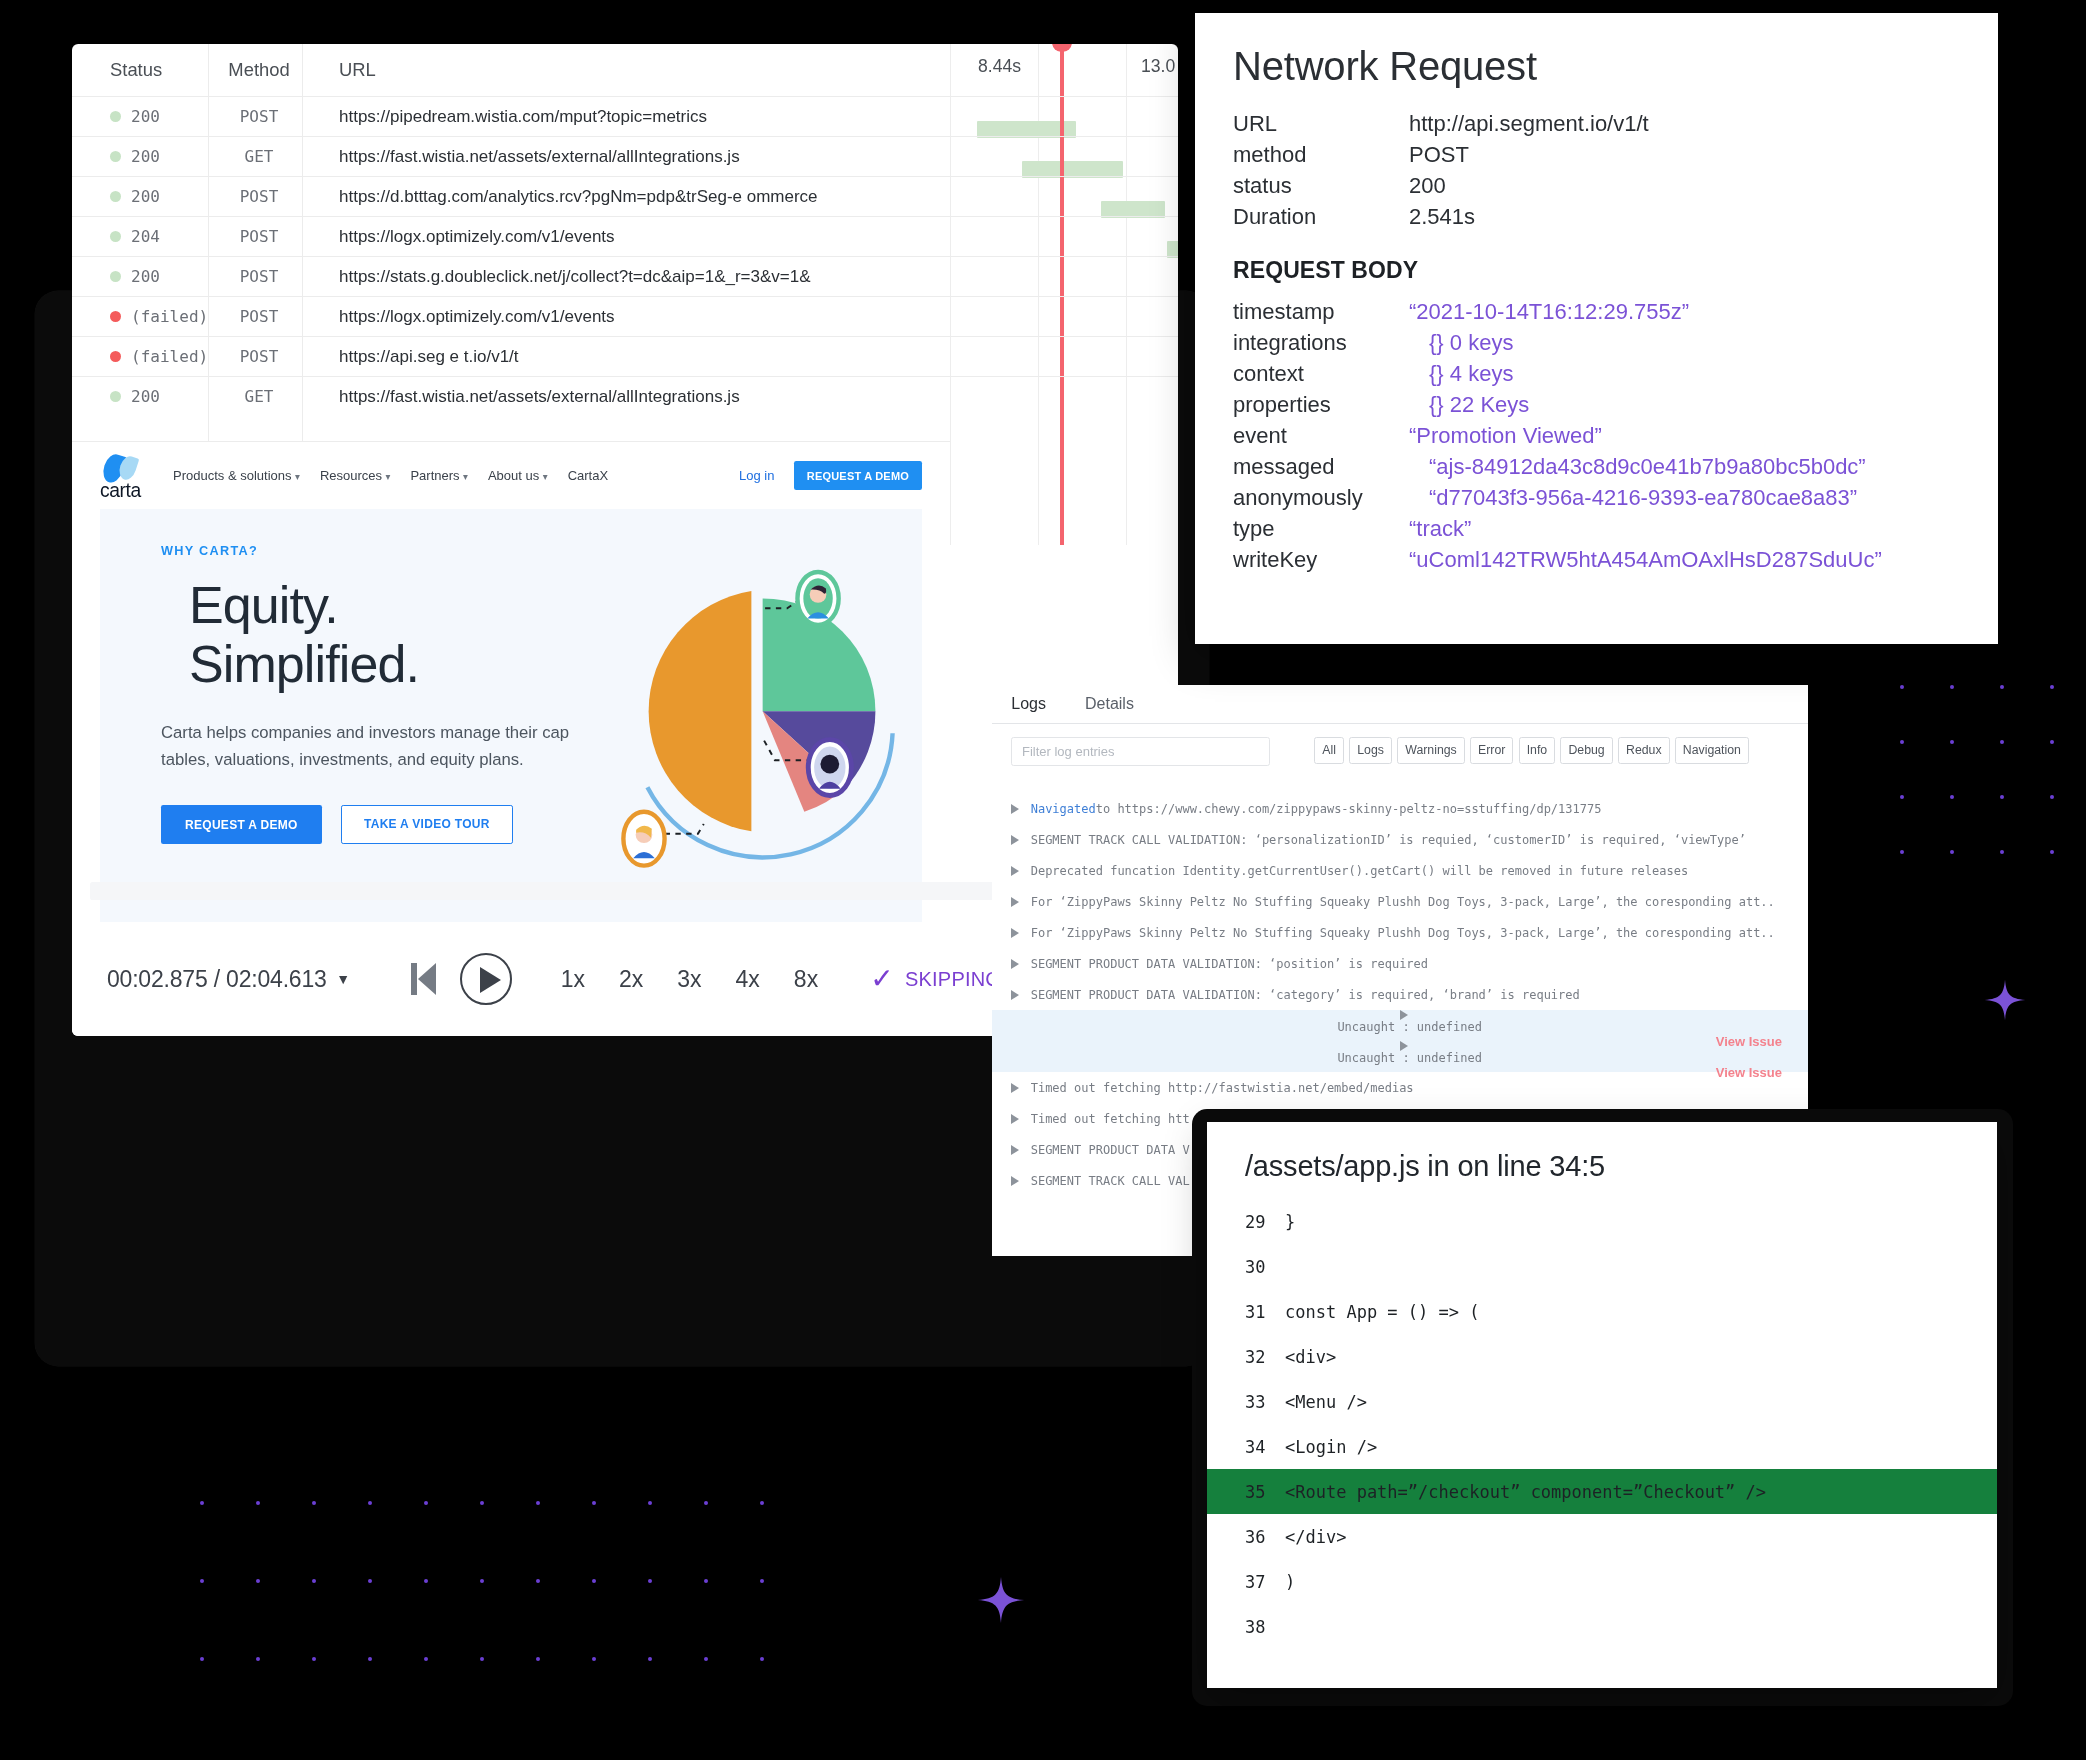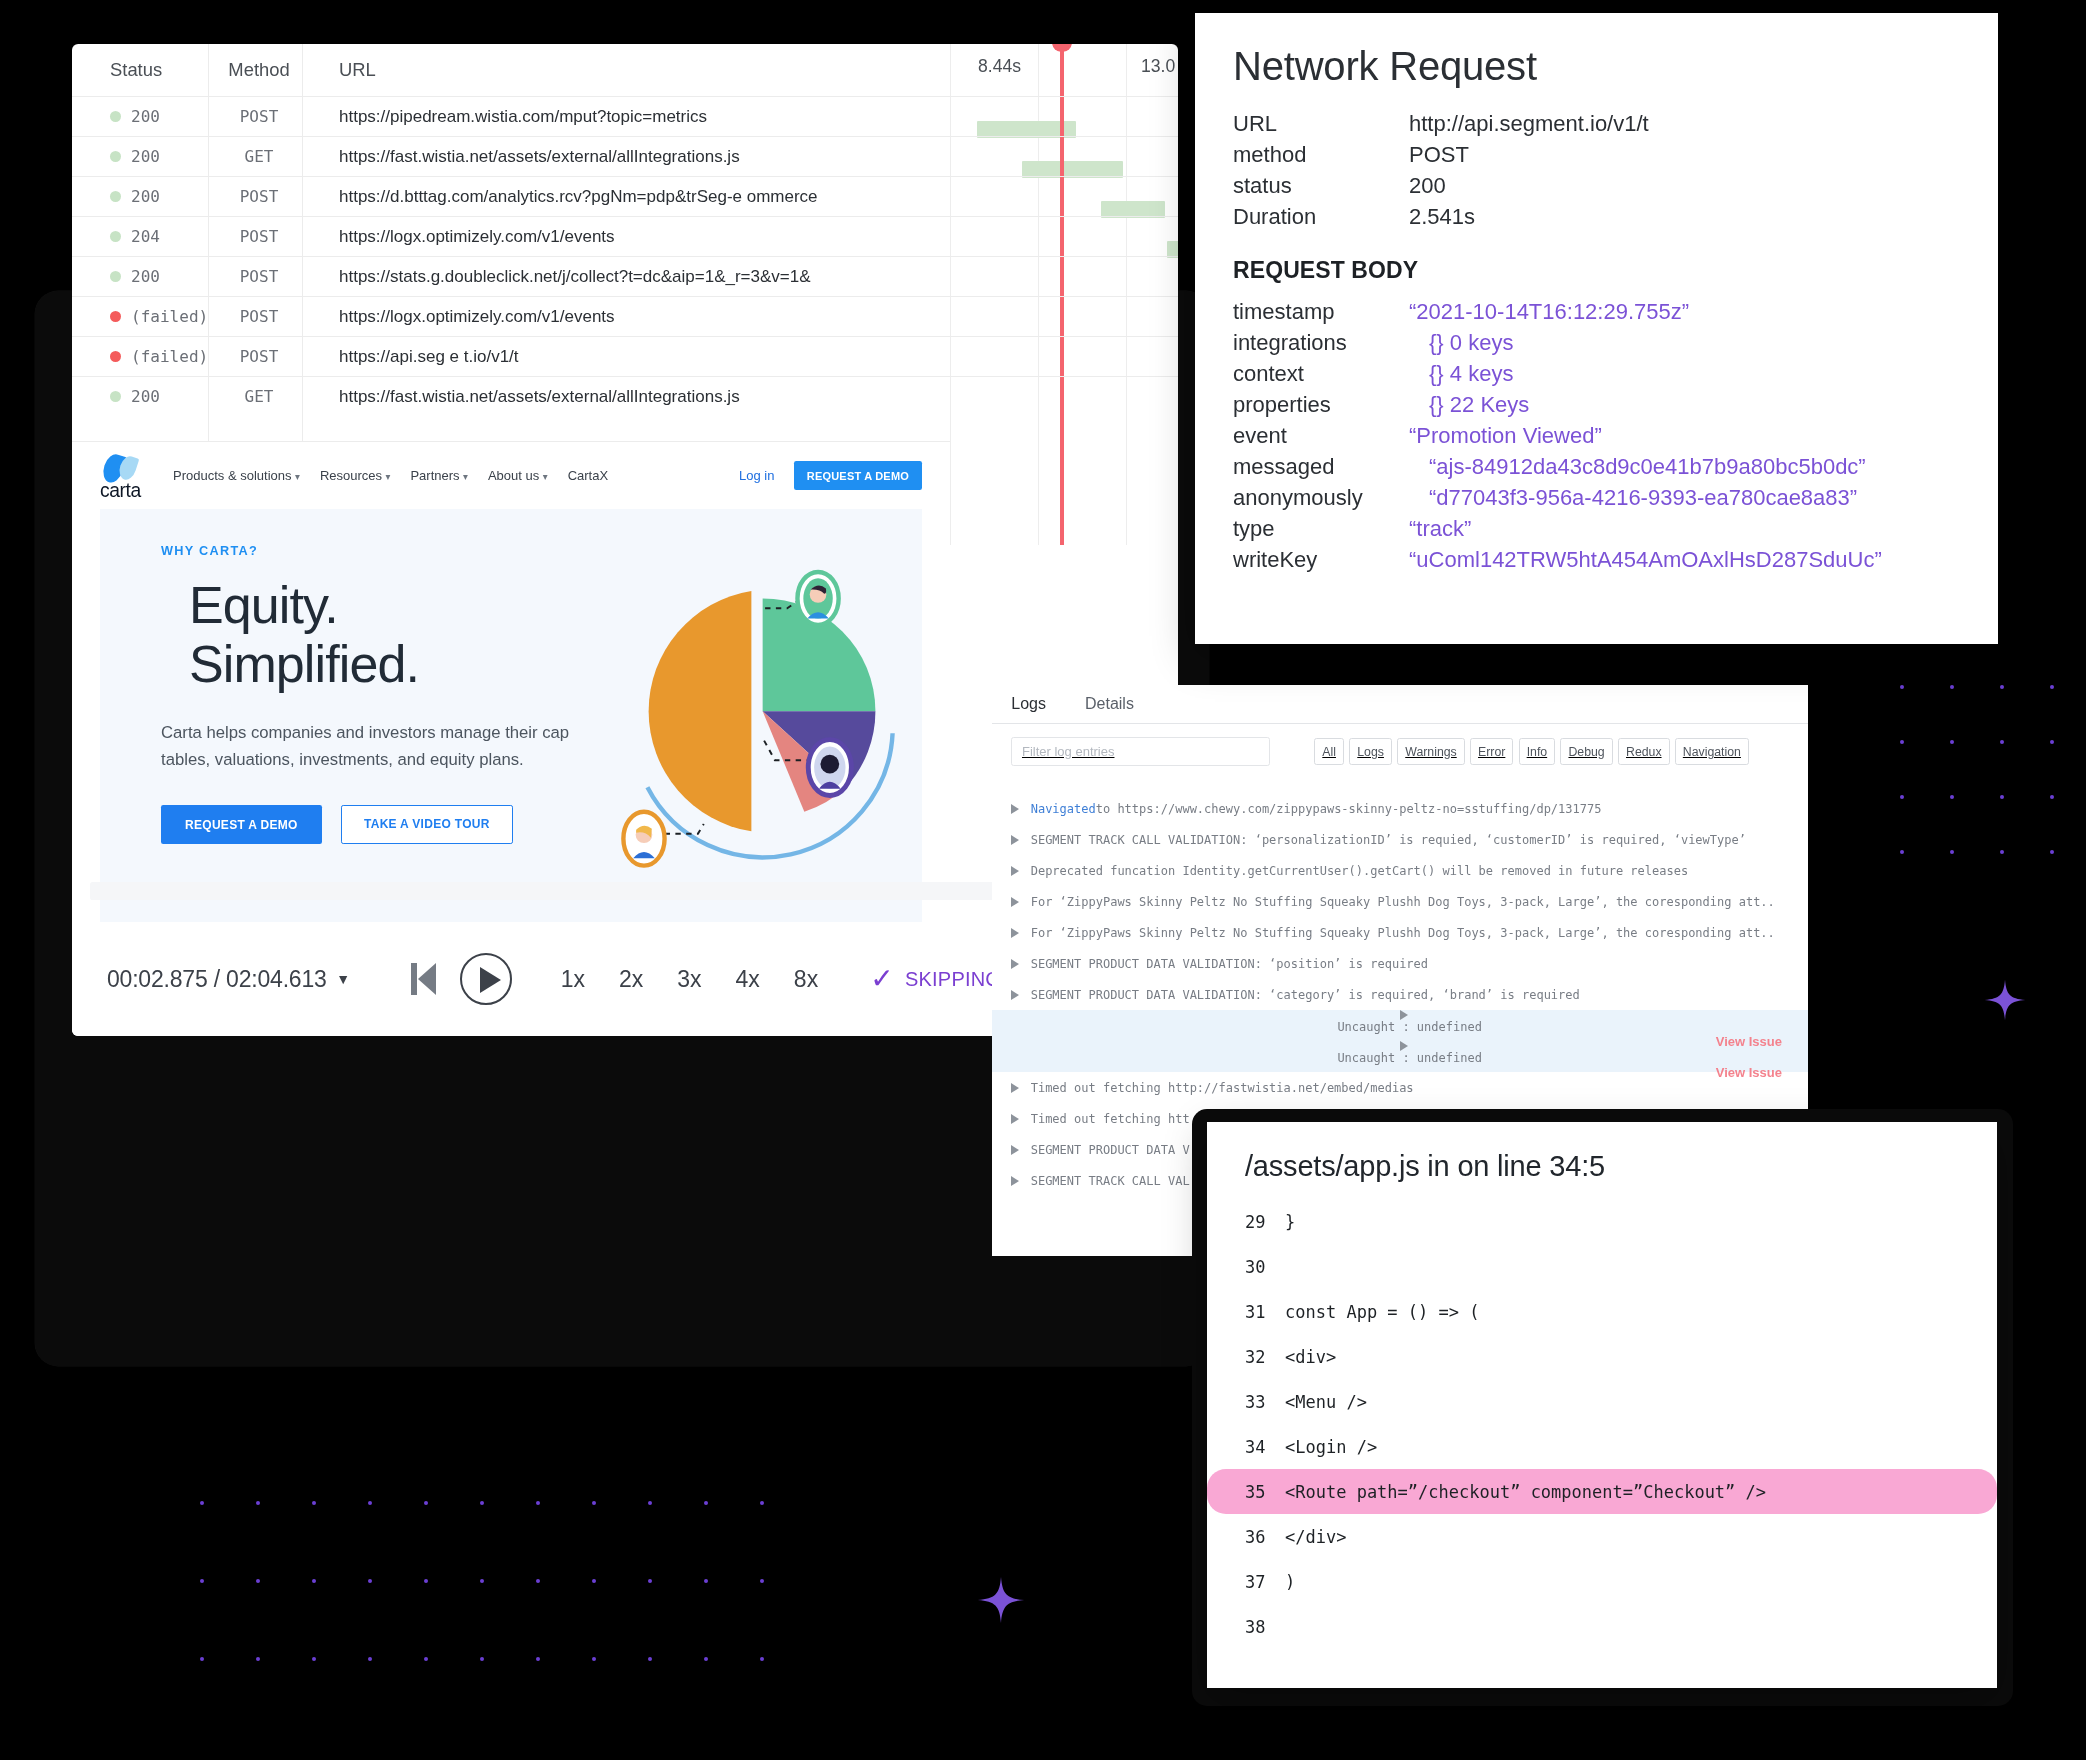--- a/index.html
+++ b/index.html
@@ -101,21 +101,21 @@
   .skip .check { font-size:28px; line-height:1; color:#7b3fd1; }
   .skip .skiptxt { font-size:20px; letter-spacing:0.2px; }
   #playerbar .fadeout { position:absolute; right:0; top:0; width:105px; height:100%;
      background:linear-gradient(to right, rgba(255,255,255,0), #fff 78%); }
 
   
   #logpanel { position:absolute; left:878px; top:397px; width:228px; height:518px; }
   #logpanel-wide { position:absolute; left:992px; top:685px; width:816px; height:571px; background:#fff; z-index:6; }
   .log-tabs { display:flex; gap:39px; padding:9.7px 19.3px 0 19.3px; font-size:16px; color:#5a6069; border-bottom:1.3px solid #e3e5e8;}
   .log-tabs .tab { padding-bottom:10.5px; }
-  .log-toolbar { display:flex; align-items:center; padding:13px 19.3px 0 19.3px; gap:0;text-decoration:underline;}
+  .log-toolbar { display:flex; align-items:flex-start; padding:13px 19.3px 0 19.3px; gap:0;}
   .log-filter { width:259px; height:29px; border:1.3px solid #e3e5e8; border-radius:2.6px; display:flex; align-items:center; padding:0 9.7px;
       font-size:13px; color:#b3b8bf; }
   .log-chips { display:flex; margin-left:44px; gap:5.3px; }
   .chip { border:1.3px solid #d9dce0; border-radius:2.6px; padding:5.3px 7px; font-size:12.3px; color:#4e545c; background:#fff;}
   .log-list { margin-top:27px; }
   .log-row { display:flex; align-items:center; height:31px; padding-left:19.3px; font-size:12px; color:#787d85;
       font-family:"DejaVu Sans Mono", monospace; white-space:nowrap; }
   .log-row .tri { width:0;height:0; border-top:5.7px solid transparent; border-bottom:5.7px solid transparent;
       border-left:8.8px solid #8d939b; margin-right:11.4px; flex:none;}
   .log-row.hl { background:#eaf3fb;flex-direction:column; }
@@ -135,21 +135,21 @@
   .kv.ind .v { padding-left:20px; }
 
   
   #codecard { position:absolute; left:1207px; top:1122px; width:790px; height:566px; background:#fff; z-index:22;
      box-shadow:0 12.3px 40px rgba(0,0,0,.30); }
   #codeframe { position:absolute; left:1192px; top:1109px; width:821px; height:597px; background:#0b0b0b; border-radius:15px; z-index:21;}
   #codecard .ctitle { font-size:29px; color:#21262c; padding:28px 0 0 38px; letter-spacing:-0.2px; }
   .cline { display:flex; align-items:center; height:45px; padding-left:38px; font-family:"DejaVu Sans Mono", monospace;
       font-size:17px; color:#1d2125; }
   .cline .ln { width:40px; color:#1d2125; }
-  .cline.hl { background:#f9a8d4;border-radius:19px; }
+  .cline.hl { background:#15803d; }
 </style>
 </head>
 <body>
 
 <div id="stage">
 
   <div class="sparkle" style="left:1051px; top:206px;">
     <svg width="48" height="48" viewBox="0 0 100 100">
         <path d="M50 2 C53 38 62 47 98 50 C62 53 53 62 50 98 C47 62 38 53 2 50 C38 47 47 38 50 2Z" fill="#7b52d6"></path>
       </svg>

